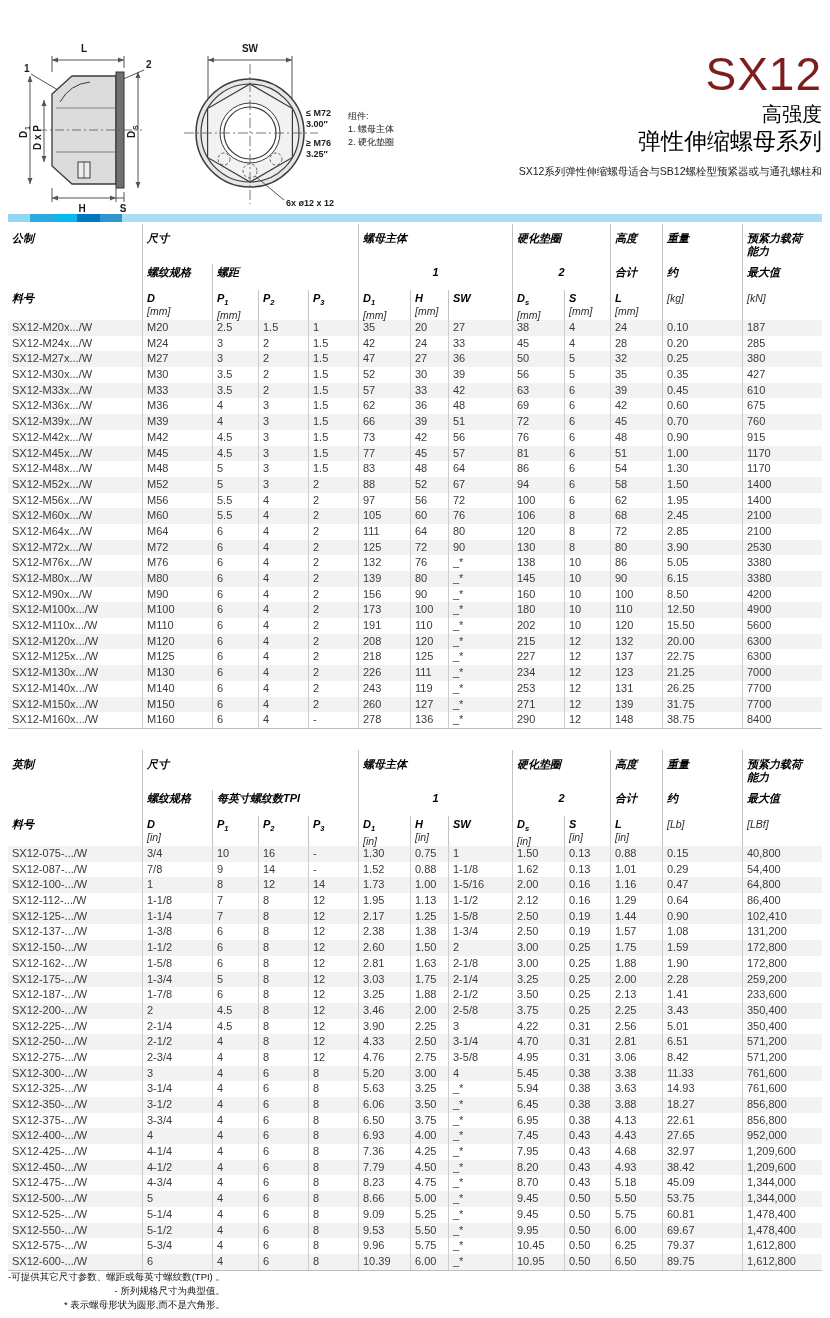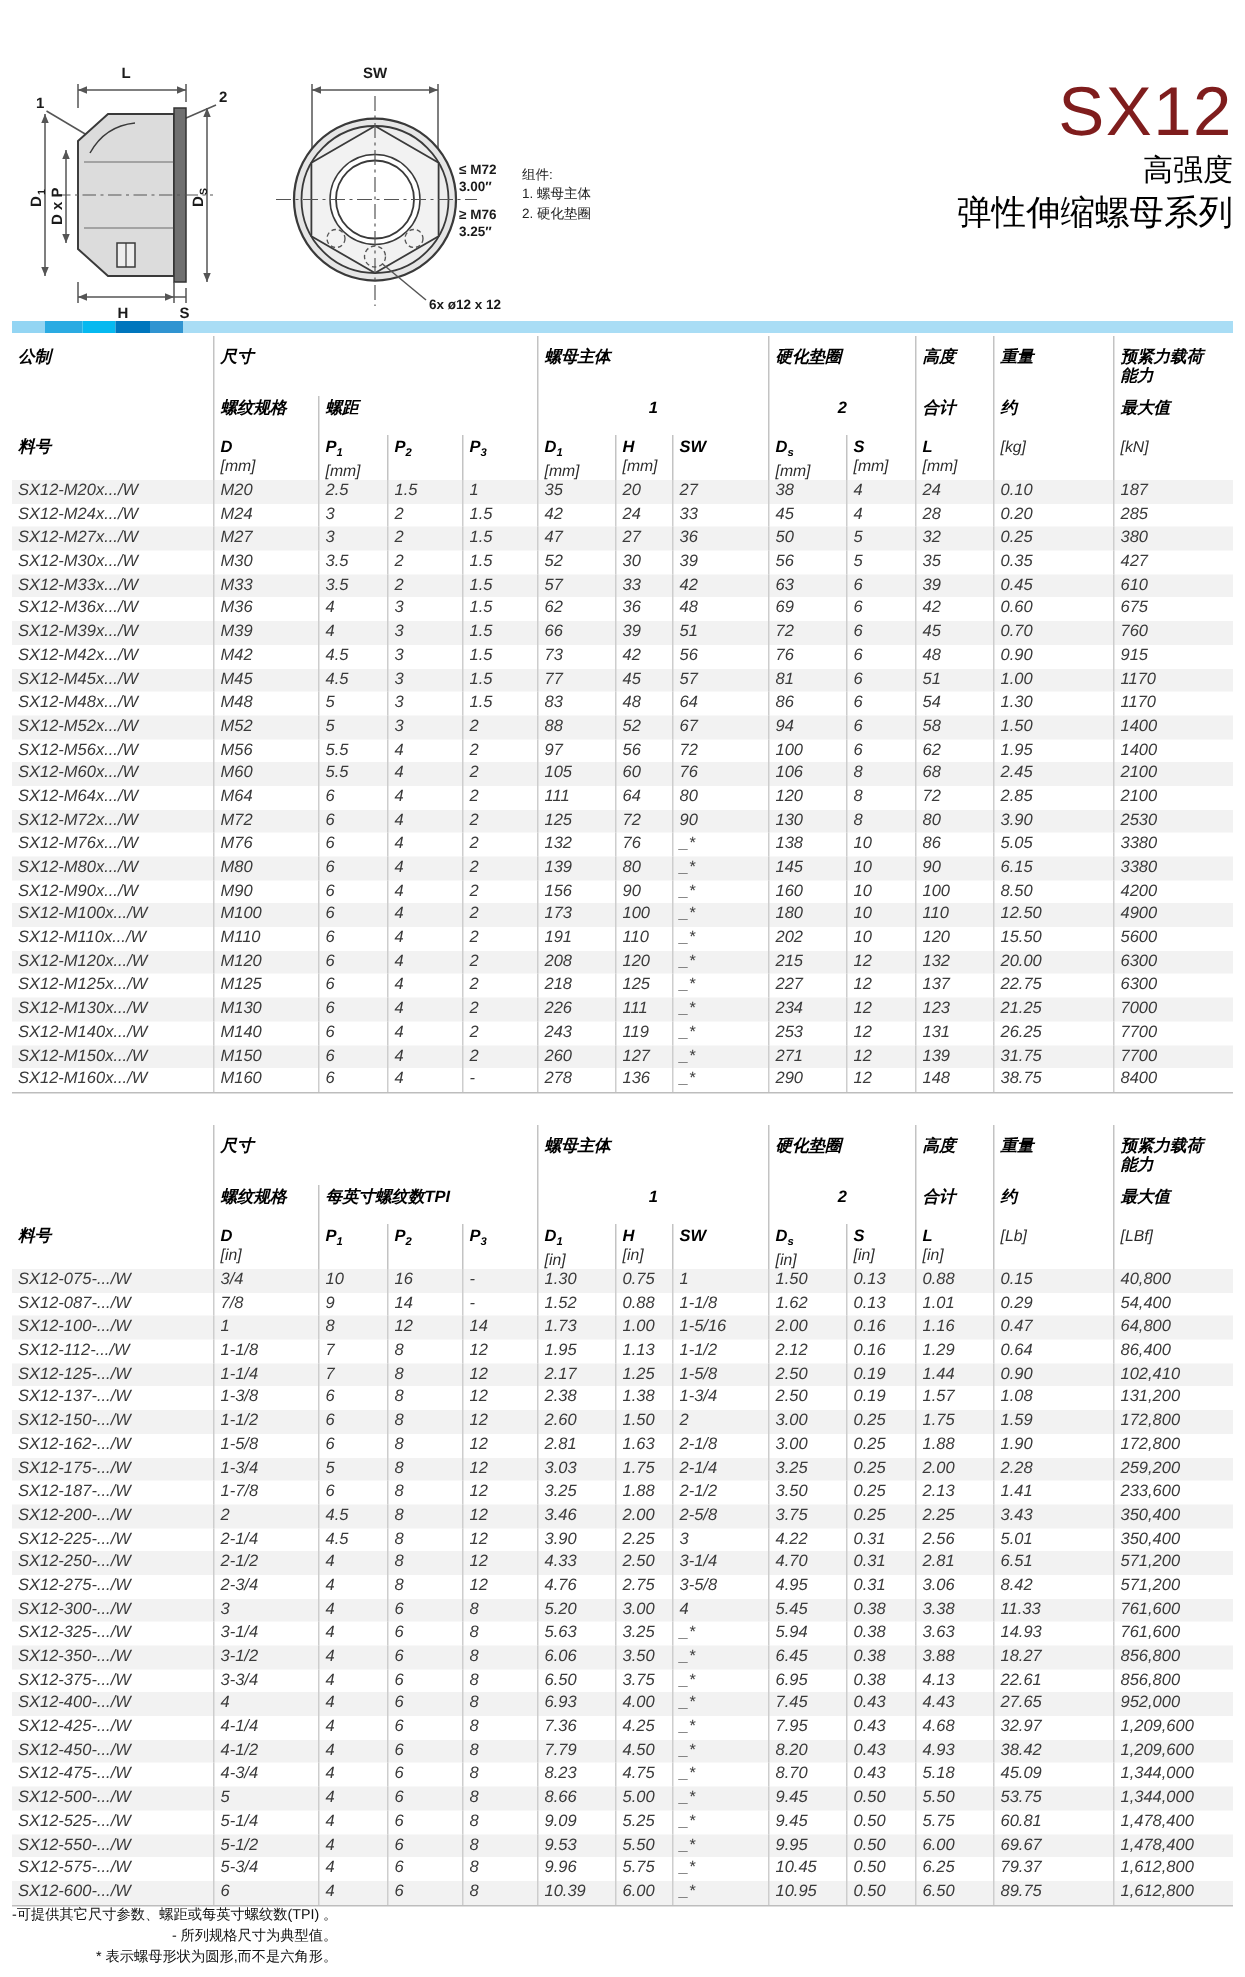--- a/index.html
+++ b/index.html
@@ -37,21 +37,21 @@
   .hgrid{display:grid;grid-template-columns:var(--cols);}
   .hcell{padding:2px 4px 0 4px;font-weight:bold;color:#000;font-size:11px;line-height:13px;font-style:italic;}
   .rowA .hcell{padding-top:8px;}
   .rowA{height:40px;}
   .rowB{height:26px;}
   .rowC{height:30px;}
   .bl{border-left:1px solid var(--line);}
   .ctr{text-align:center;}
   .unit{font-weight:normal;color:#2c2c2c;font-size:10.5px;line-height:12px;}
   .sym sub{font-size:7.5px;}
-  .tbody{border-bottom:1px solid #bdbdbd;font-style:italic;}
+  .tbody{border-bottom:1px solid #bdbdbd;}
   .trow{display:grid;grid-template-columns:var(--cols);height:15.7px;line-height:15.7px;color:var(--body-text);}
   .trow:nth-child(odd){background:#f2f2f2;}
   .tcell{padding-left:4px;border-left:1px solid #cdcdcd;overflow:hidden;white-space:nowrap;}
   .tcell:first-child{border-left:none;}
 
   
   #footnotes{position:absolute;left:8px;top:1270px;font-size:9.5px;line-height:14px;color:#111;text-align:right;}
 </style>
 </head>
 <body>
@@ -155,20 +155,21 @@
     <div>组件:</div>
     <div>1. 螺母主体</div>
     <div>2. 硬化垫圈</div>
   </div>
 
   <div id="titleblock">
     <div class="t1">SX12</div>
     <div class="t2">高强度</div>
     <div class="t3">弹性伸缩螺母系列</div>
     <div class="t4">
+      <div>SX12系列弹性伸缩螺母适合与SB12螺栓型预紧器或与通孔螺柱和</div>
     </div>
   </div>
 
   <div id="color-bar">
       <span style="background: rgb(147, 213, 243); width: 22px;"></span>
       <span style="background: rgb(42, 171, 226); width: 25px;"></span>
       <span style="background: rgb(6, 185, 240); width: 22px;"></span>
       <span style="background: rgb(0, 118, 189); width: 23px;"></span>
       <span style="background: rgb(48, 148, 209); width: 22px;"></span>
       <span style="background: rgb(169, 221, 245); width: 700px;"></span>
@@ -598,20 +599,21 @@
           <div class="tcell">12</div>
           <div class="tcell">148</div>
           <div class="tcell">38.75</div>
           <div class="tcell">8400</div>
         </div>
       </div>
   </div>
 
   <div id="imperial-table" class="dtable">
     <div class="hgrid rowA">
+      <div class="hcell" style="grid-column:1">英制</div>
       <div class="hcell bl" style="grid-column:2/6">尺寸</div>
       <div class="hcell bl" style="grid-column:6/9">螺母主体</div>
       <div class="hcell bl" style="grid-column:9/11">硬化垫圈</div>
       <div class="hcell bl" style="grid-column:11">高度</div>
       <div class="hcell bl" style="grid-column:12">重量</div>
       <div class="hcell bl" style="grid-column:13"><span>预紧力载荷</span><br><span>能力</span></div>
     </div>
     <div class="hgrid rowB">
       <div class="hcell" style="grid-column:1"></div>
       <div class="hcell bl" style="grid-column:2">螺纹规格</div>

